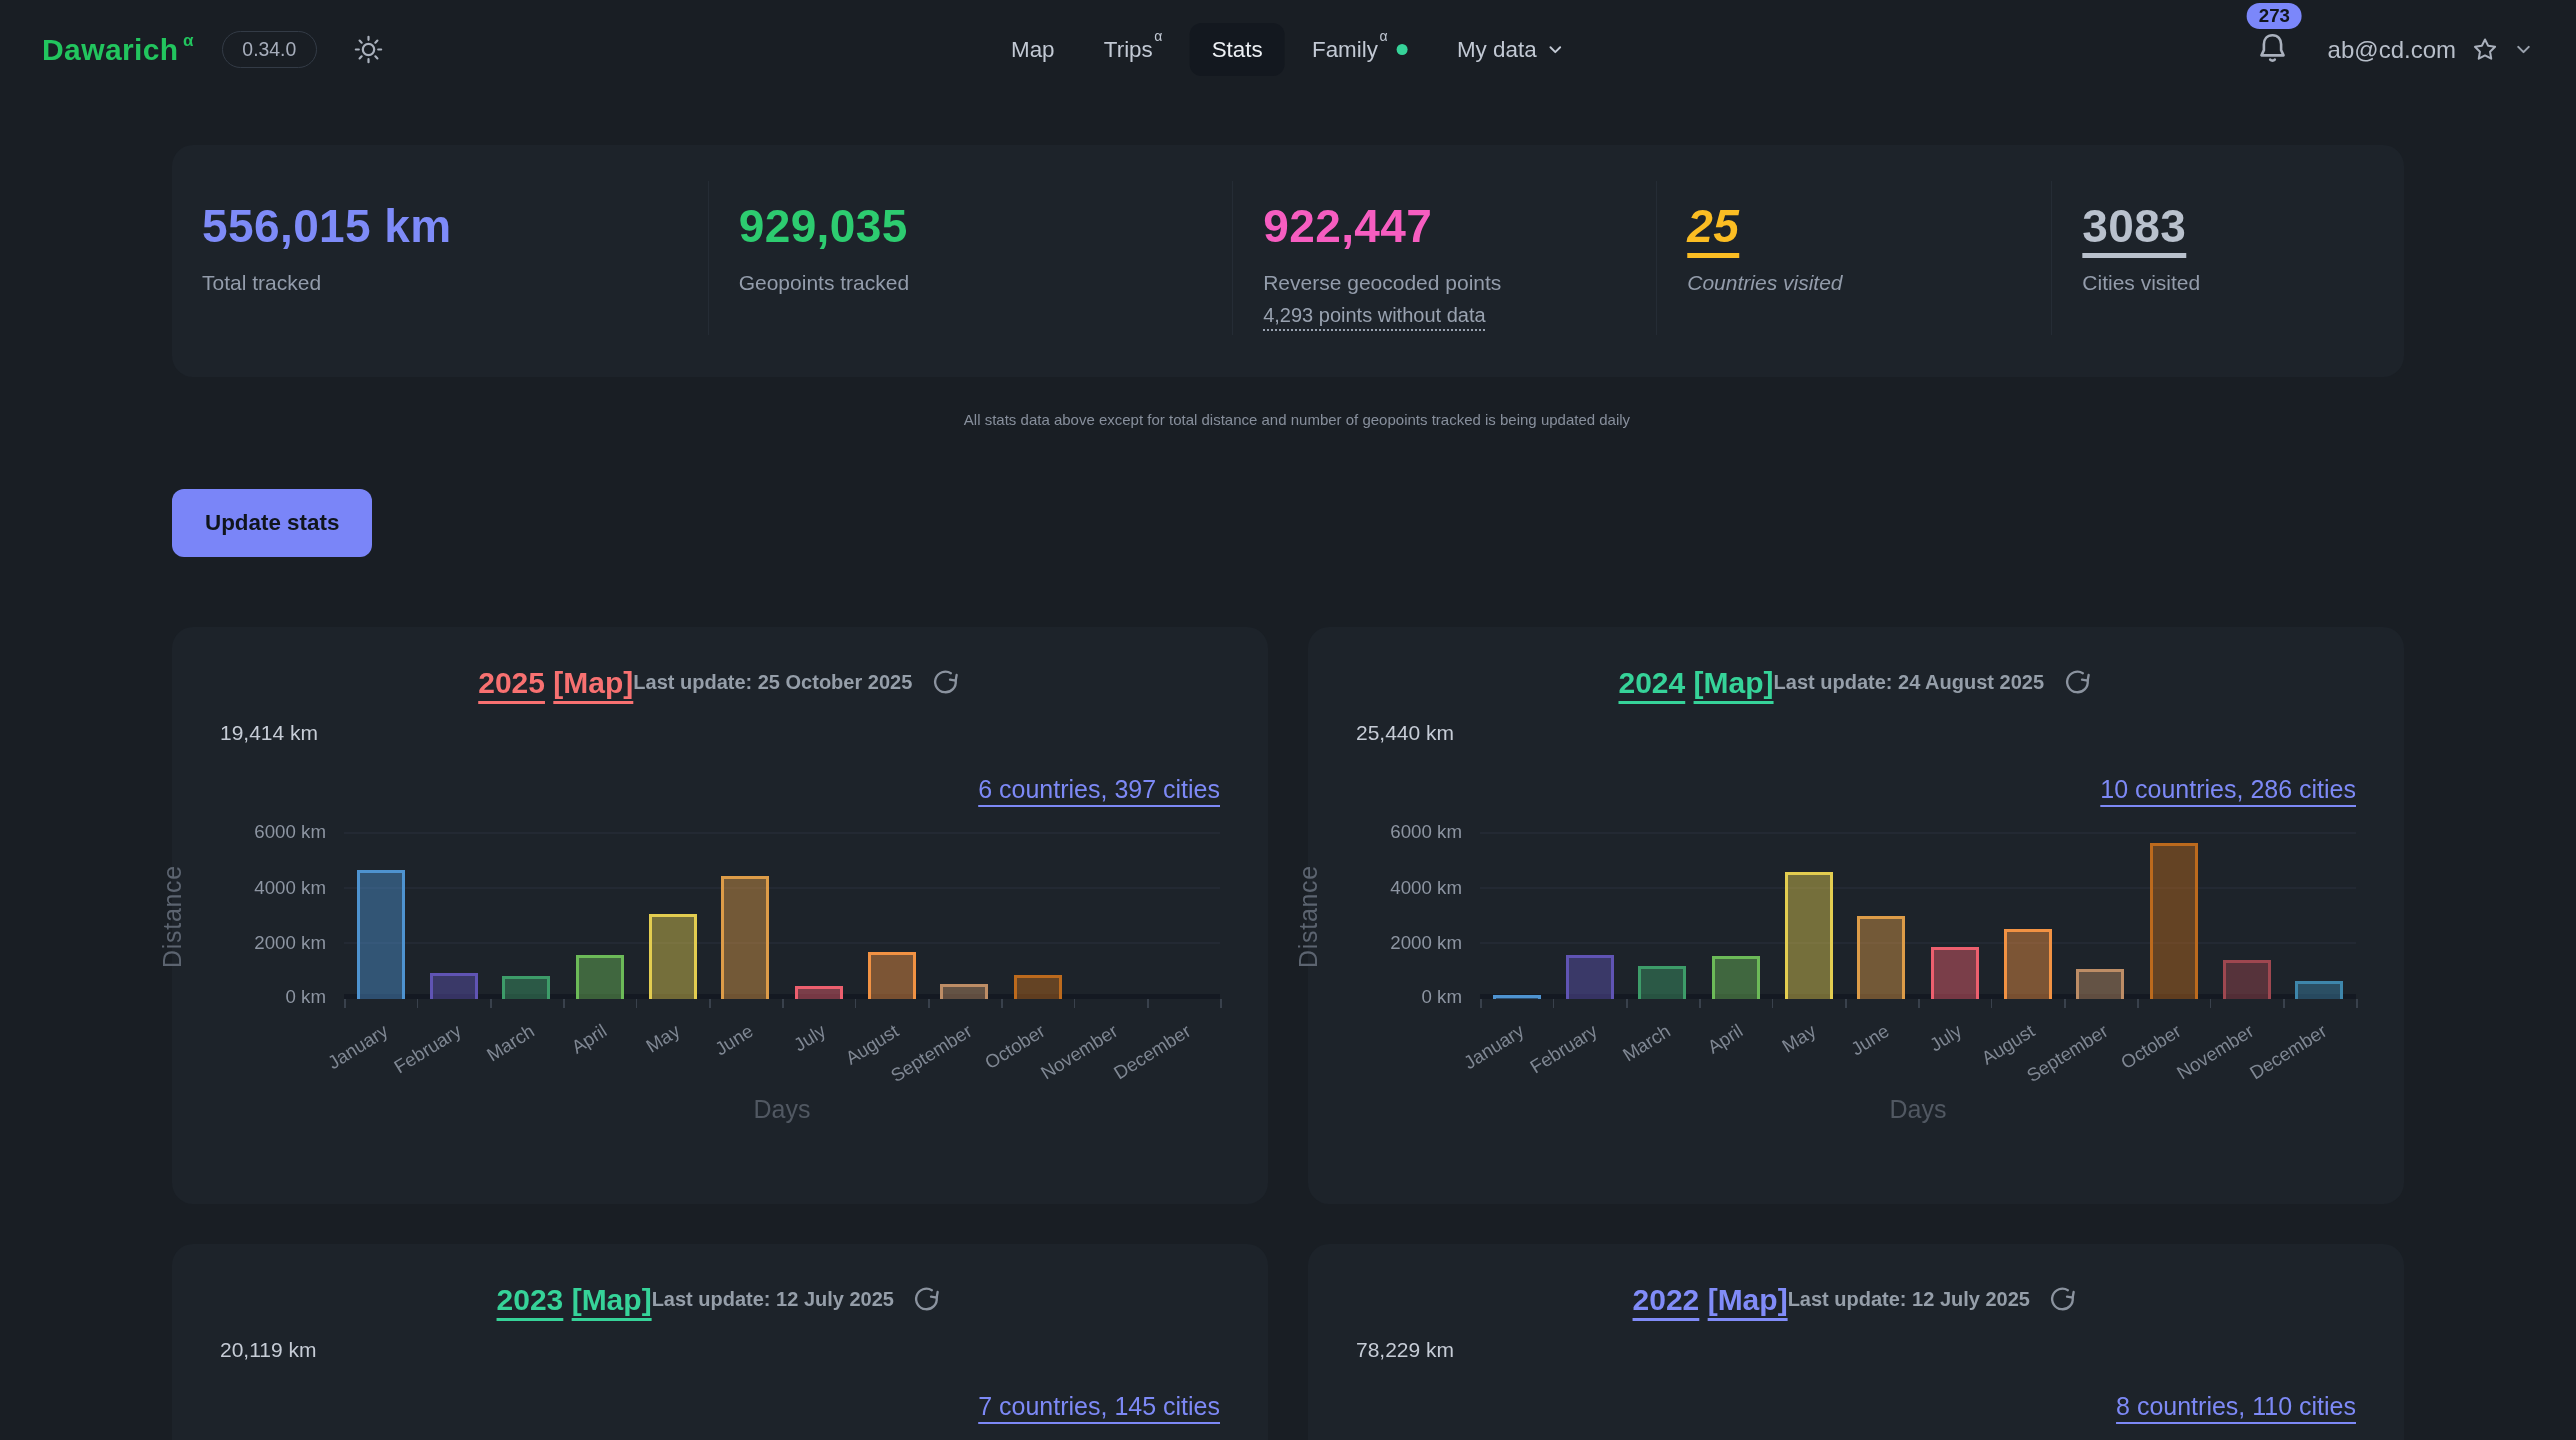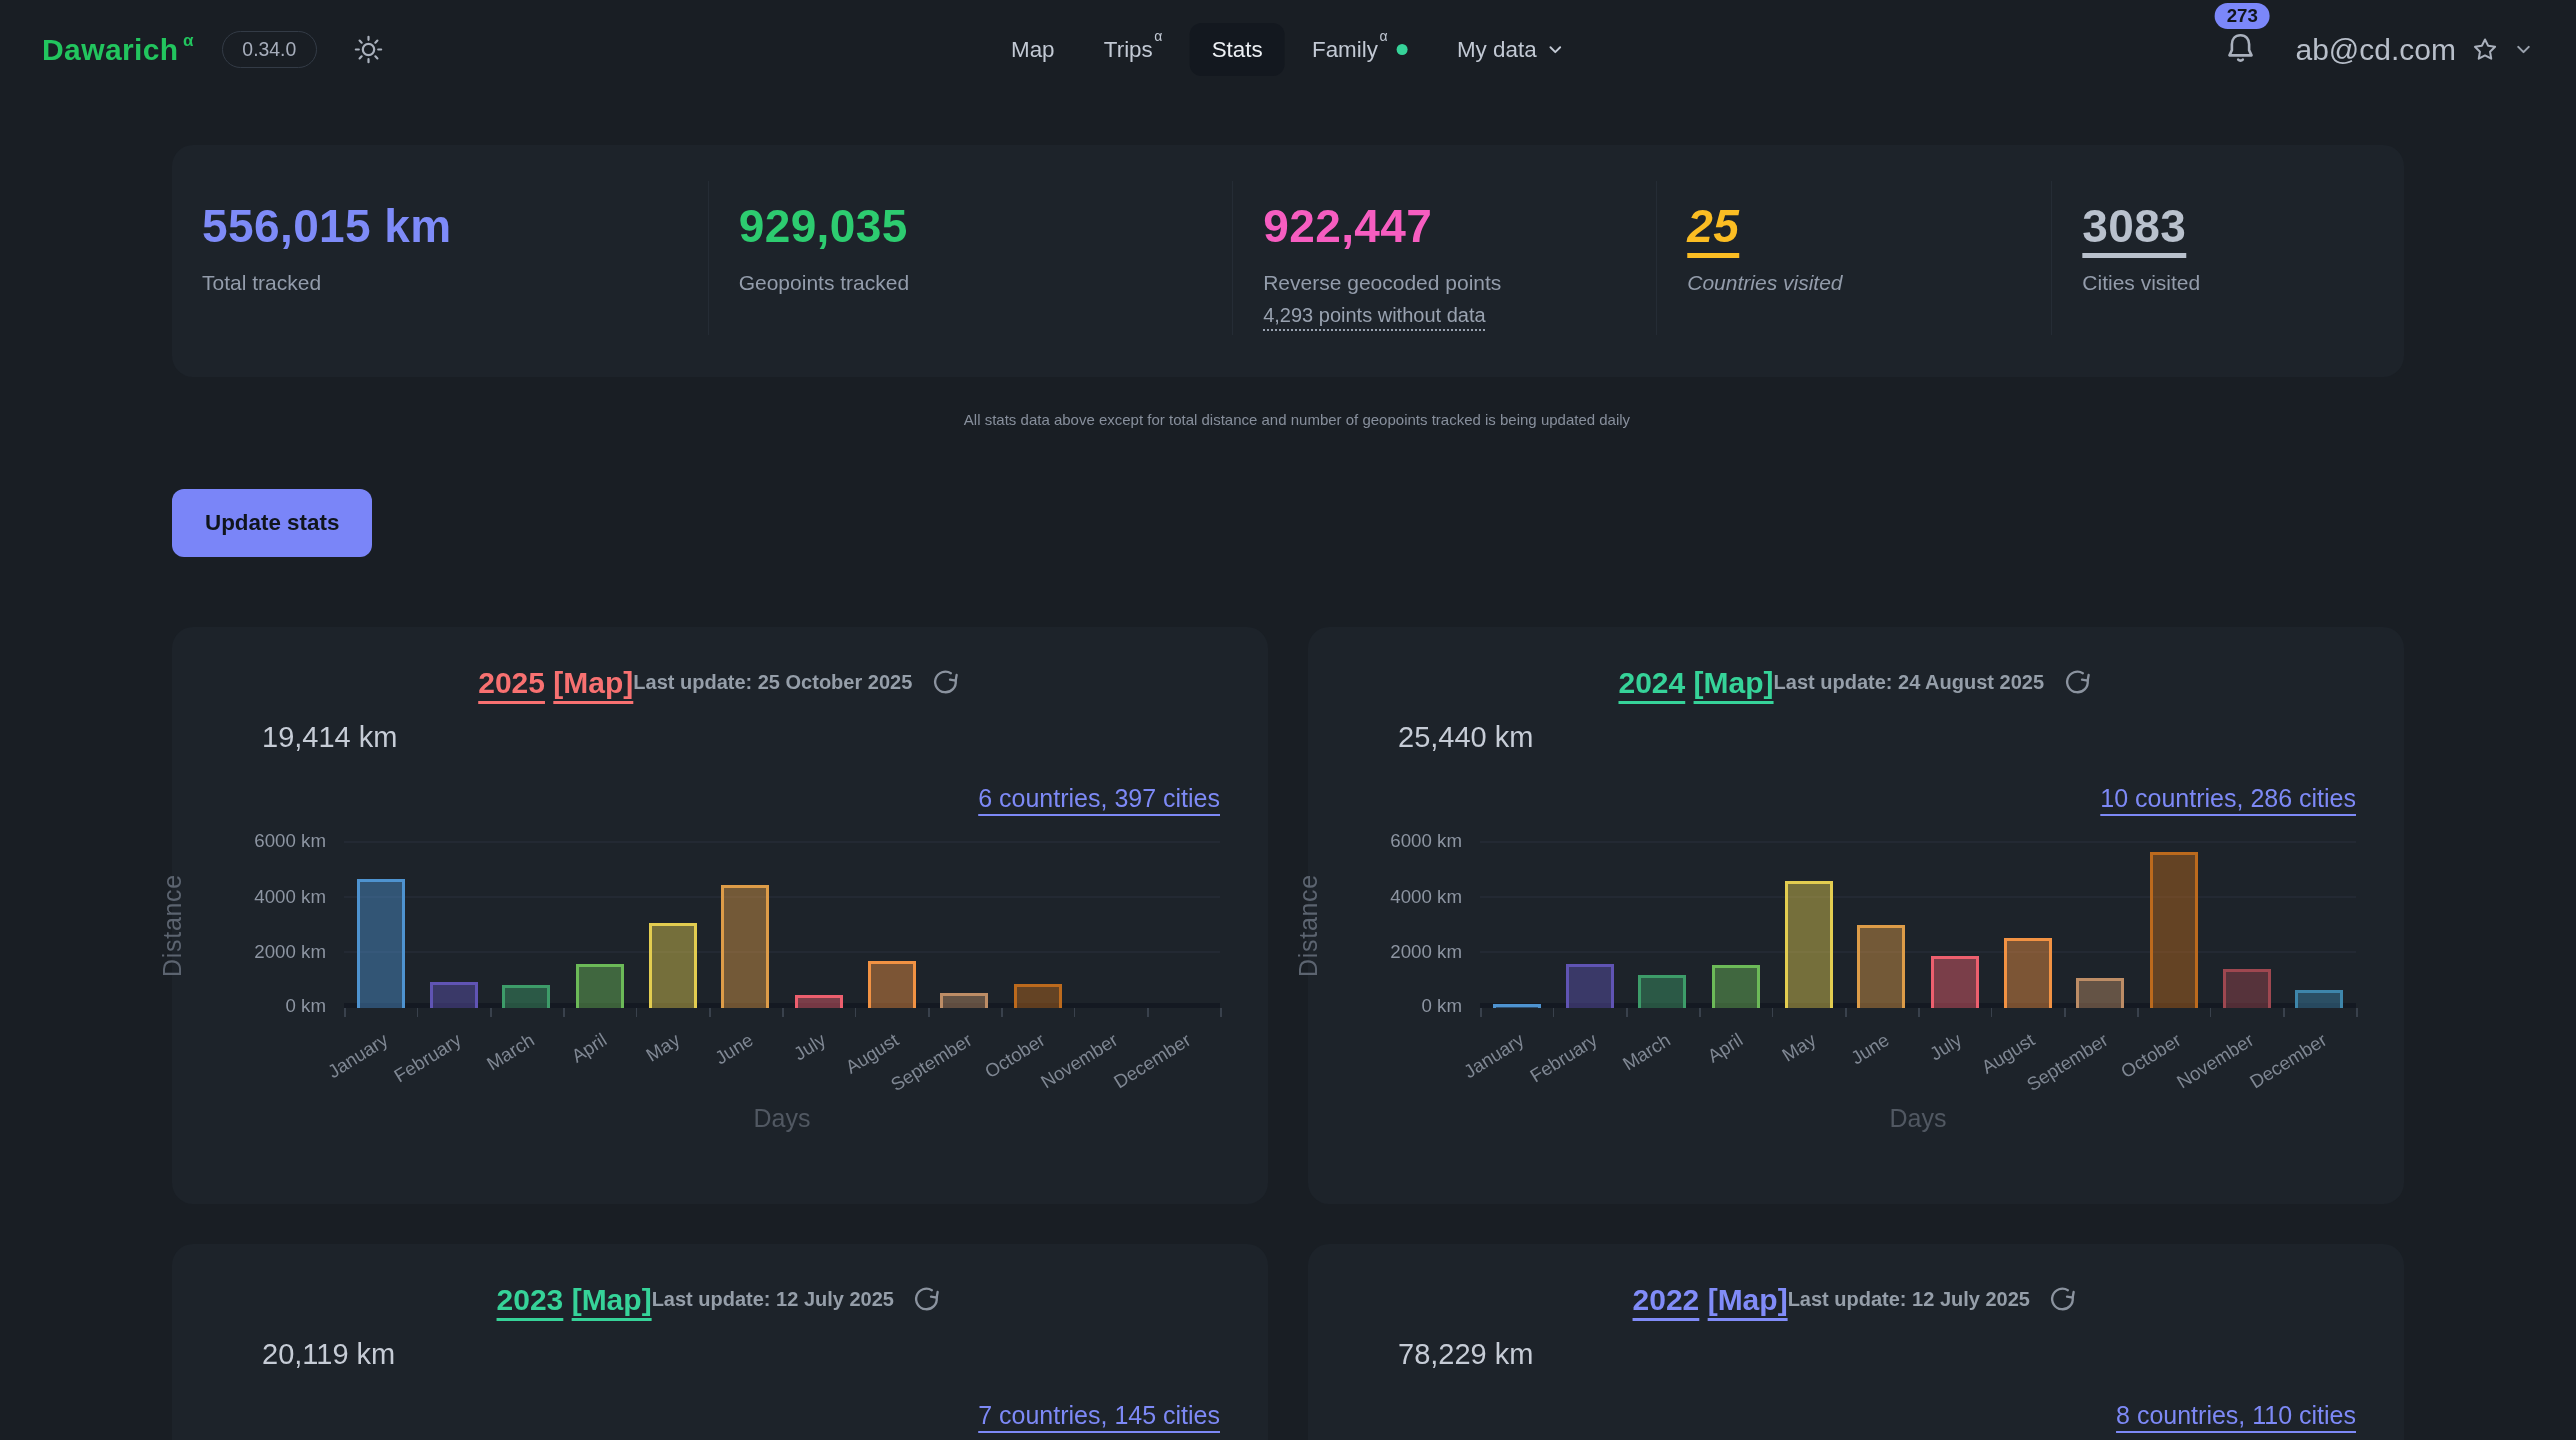--- a/index.html
+++ b/index.html
@@ -20,21 +20,21 @@
   .icon-btn { background:none; border:none; padding:6px; cursor:pointer; display:inline-flex; align-items:center; }
   .theme-btn { margin-left:30px; }
   .nav-center { position:absolute; left:50%; transform:translateX(-50%); display:flex; align-items:center; gap:4.5px; }
   .nav-item { display:flex; align-items:center; gap:9px; font-size:22.4px; color:#c2c9d4; text-decoration:none; padding:13.5px 22.4px; border-radius:12px; white-space:nowrap; }
   .nav-item sup { font-size:14px; position:relative; top:-7.5px; margin-left:1.5px; }
   .nav-item.active { background:#13181f; color:#edf0f4; }
   .nav-dot { width:11.2px; height:11.2px; border-radius:50%; background:#36d399; }
   .nav-right { margin-left:auto; display:flex; align-items:center; gap:19.4px; }
   .bell-wrap { position:relative; margin-right:10.5px; }
   .notif-badge { position:absolute; top:-21px; left:50%; transform:translateX(-46%); background:#7b87fa; color:#11151c; font-size:18.7px; font-weight:700; padding:2.2px 12px; border-radius:747px; white-space:nowrap; }
-  .user-email { font-size:30px; color:#b8bfca; }
+  .user-email { font-size:24px; color:#b8bfca; }
   .user-menu { display:flex; align-items:center; gap:13.5px; cursor:pointer; }
 
   
   .stats-panel { width:2232px; margin:46px auto 0; background:#1d232a; border-radius:21px; display:flex; padding:36px 0 42px; }
   .stat { padding:19.4px 30px 7.5px; }
   .stat + .stat { border-left:1.5px solid #252c35; }
   .stat:nth-child(1){ width:24%; } .stat:nth-child(2){ width:23.5%; }
   .stat:nth-child(3){ width:19%; } .stat:nth-child(4){ width:17.7%;font-style:italic; } .stat:nth-child(5){ width:15.8%; }
   .stat-value { font-size:46px; font-weight:700; line-height:1.15; letter-spacing:0.4px; }
   .stat-value.u { text-decoration:underline; text-decoration-thickness:4.5px; text-underline-offset:10.5px; }
@@ -46,21 +46,21 @@
 
   
   .cards { width:2232px; margin:70px auto 0; display:grid; grid-template-columns:1fr 1fr; gap:40px; }
   .card { background:#1d232a; border-radius:21px; padding:39px 48px; height:577px; }
   .card-head { display:flex; justify-content:center; align-items:flex-start; }
   .year-link { font-size:30px; font-weight:700; text-decoration:none; }
   .year-link span { text-decoration:underline; text-decoration-thickness:3px; text-underline-offset:8.2px; }
   .year-link .gap { text-decoration:none; }
   .last-update { display:flex; align-items:center; gap:16.5px; }
   .last-update-text { font-size:20px; font-weight:700; color:#959ea9; }
-  .distance { margin-top:21px; font-size:29px; color:#c6ccd6;margin-left:42px; }
+  .distance { margin-top:21px; font-size:21px; color:#c6ccd6; }
   .summary-row { margin-top:30px; text-align:right; }
   .summary-link { font-size:25px; color:#7d89f6; text-decoration:underline; text-decoration-thickness:2.2px; text-underline-offset:6.7px; }
 
   
   .chart { position:relative; margin-left:124px; padding-top:30px; height:292px; }
   .plot { position:relative; height:165px; }
   .gridline { position:absolute; left:0; right:0; height:1.5px; background:#232933; }
   .gridline.baseline { height:4.5px; background:#141922; }
   .ytick { position:absolute; left:-142px; width:124px; text-align:right; font-size:18.7px; color:#8d95a2; }
   .ytitle { position:absolute; left:-188px; top:0; height:100%; width:33px; display:flex; align-items:center; justify-content:center; }

